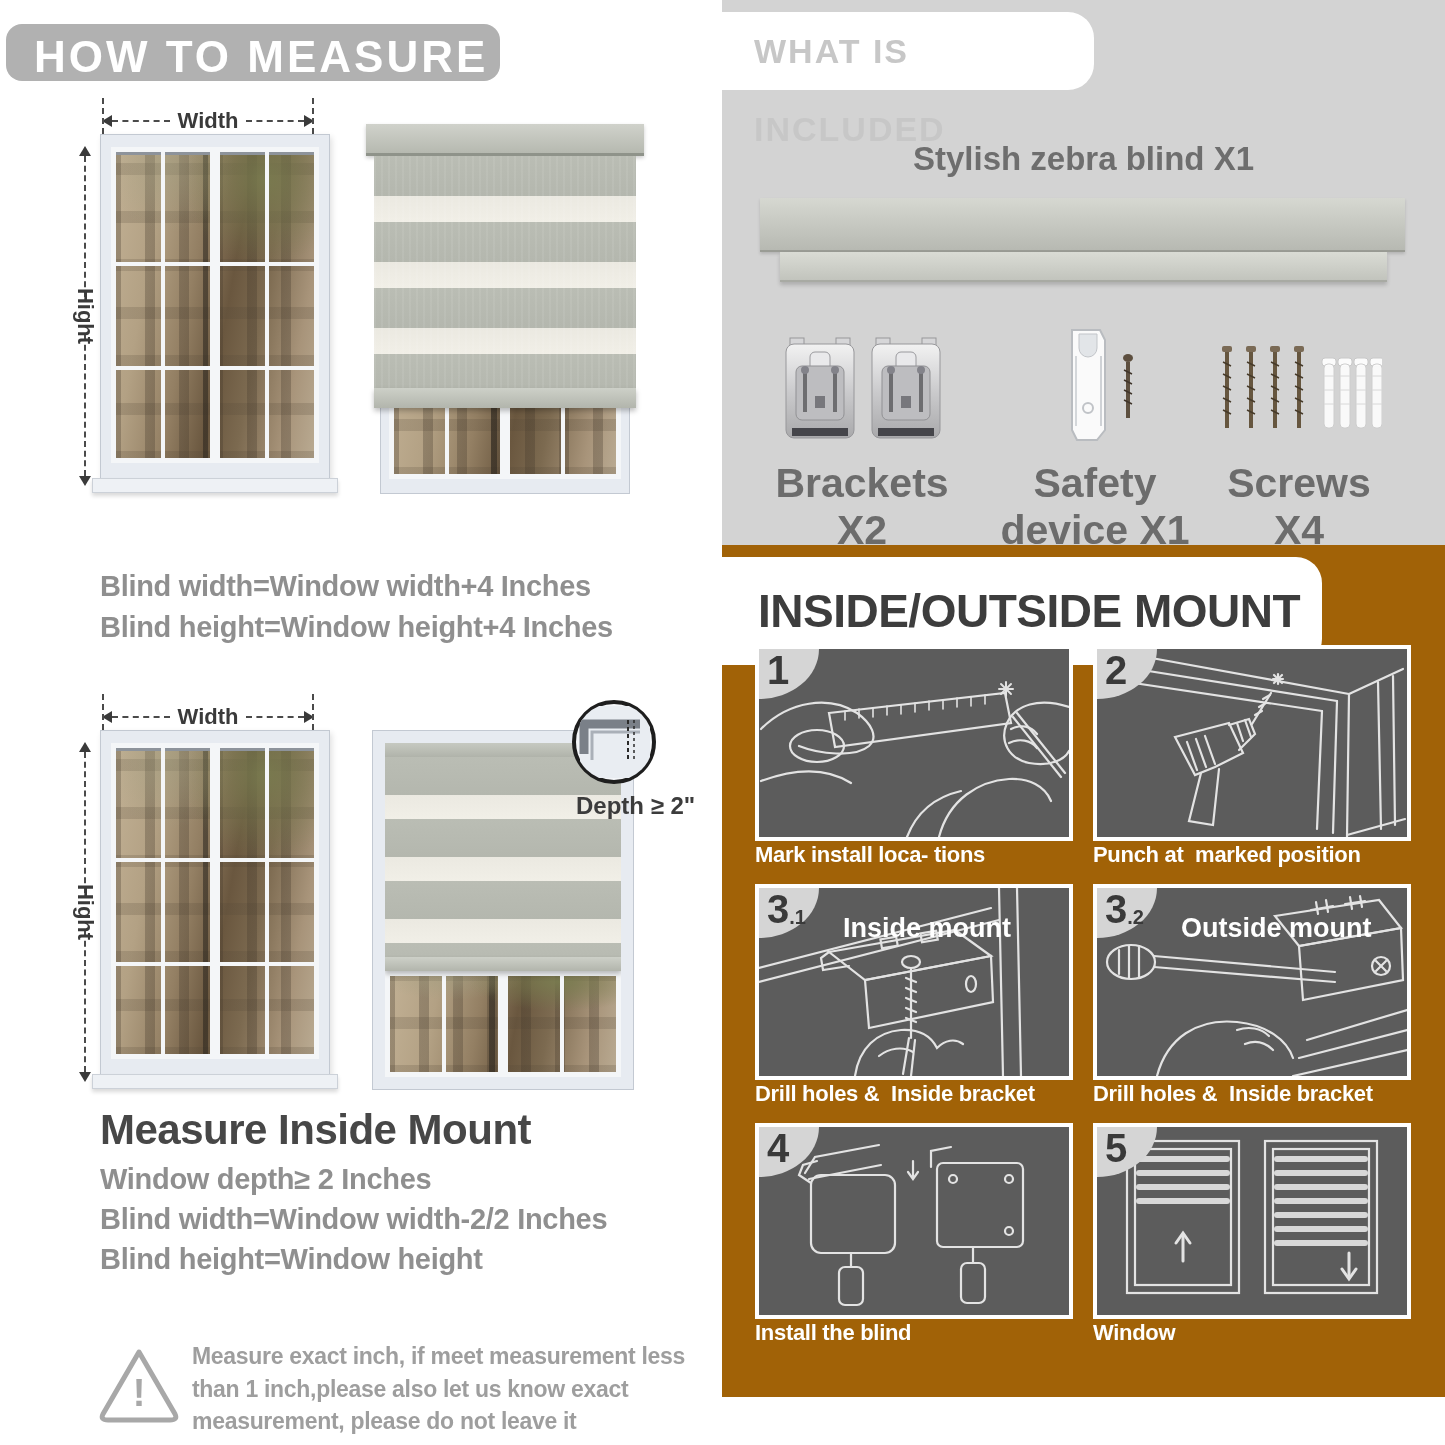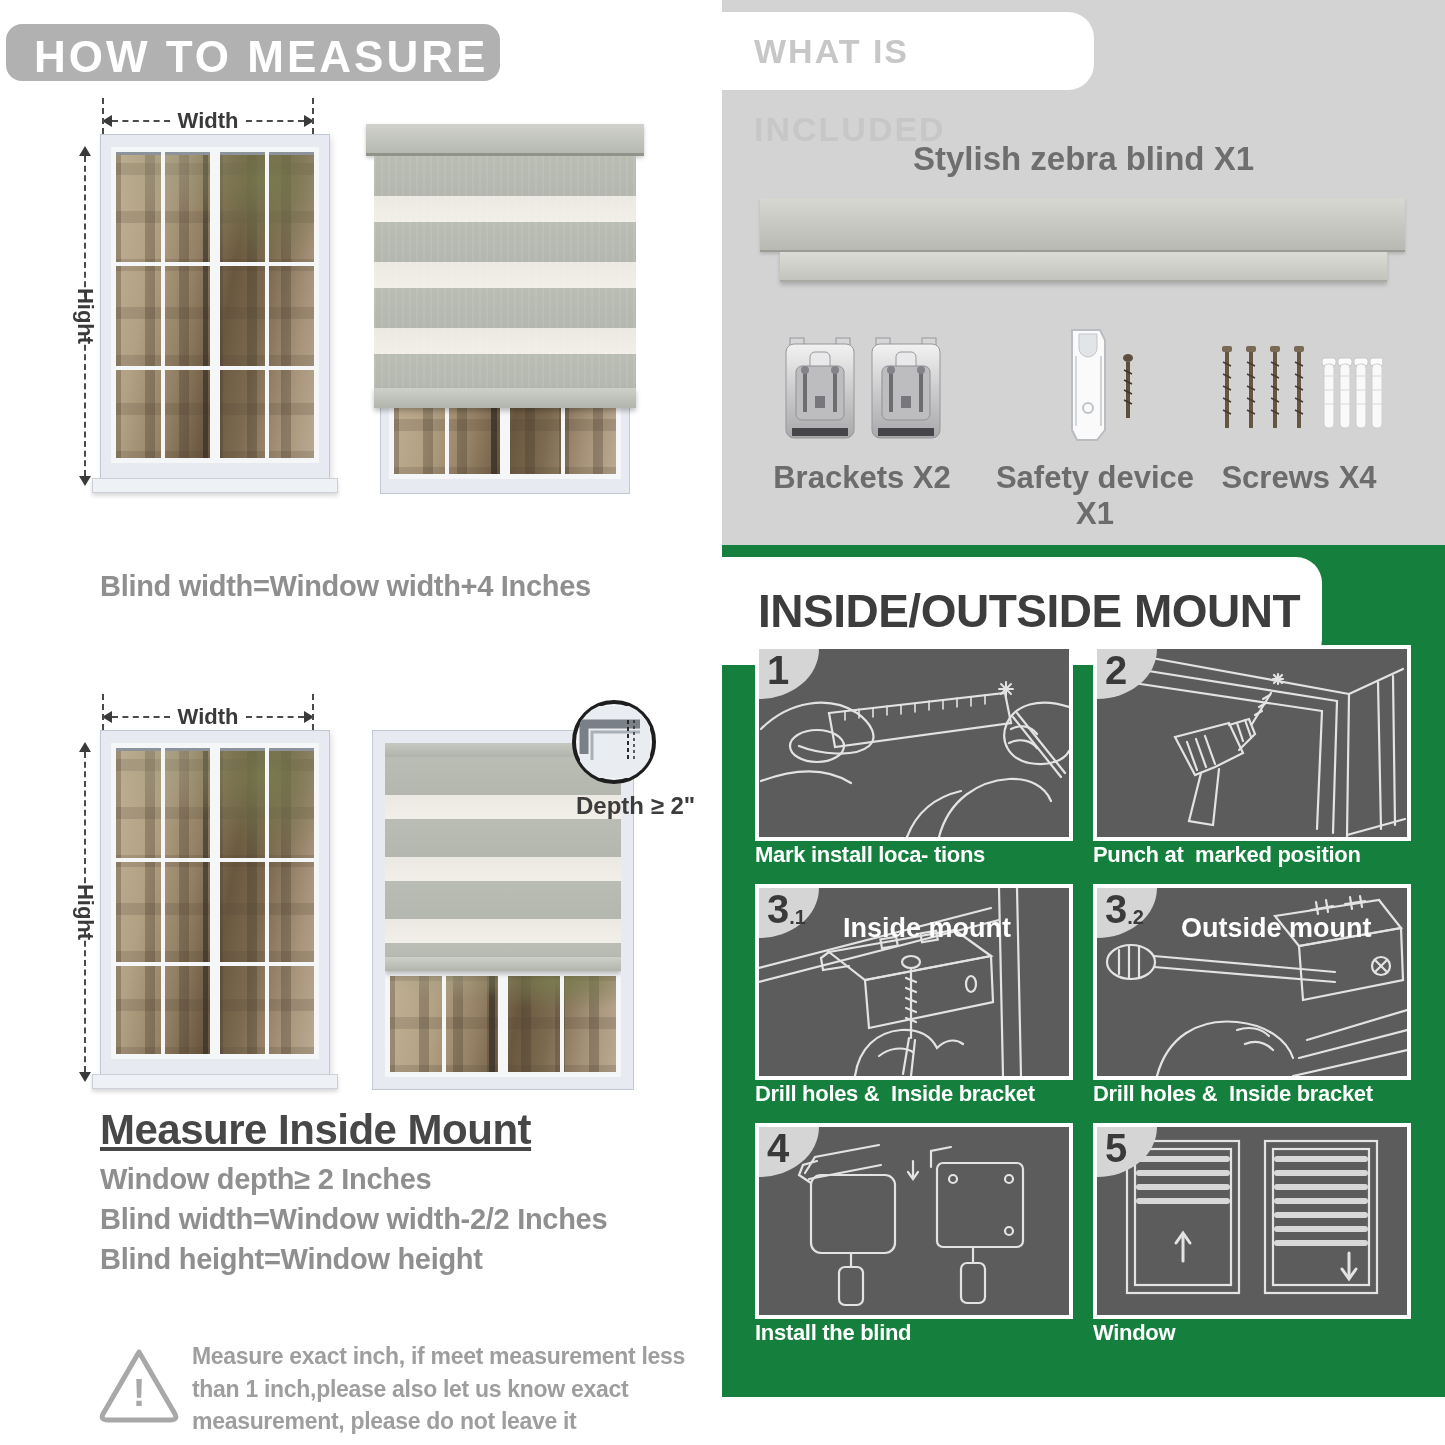--- a/index.html
+++ b/index.html
@@ -91,23 +91,23 @@
     line-height:78px; padding-left:32px; }
   .blind-x1 { position:absolute; left:0; top:140px; width:100%; text-align:center;
     font-size:33px; font-weight:bold; color:#6e6e6e; }
   .headrail-img { position:absolute; left:38px; top:198px; width:645px; height:86px; }
   .headrail-img .bar { position:absolute; left:0; top:0; width:645px; height:54px;
     background:linear-gradient(#d6d8d1,#b7b9b2); border-bottom:2px solid #9a9c95;
     box-shadow:0 2px 3px rgba(0,0,0,0.15); }
   .headrail-img .lip { position:absolute; left:20px; top:54px; width:607px; height:30px;
     background:linear-gradient(#dadcd5,#c2c4bd); border-bottom:2px solid #a8aaa3;
     box-shadow:0 3px 4px rgba(0,0,0,0.18); }
-  .item-label { position:absolute; top:460px; text-align:center; font-size:31px; font-weight:bold; color:#6c6c6c; }
-
-  .right-bottom { position:absolute; left:722px; top:545px; width:723px; height:852px; background:#15803d;padding-left:17px; }
+  .item-label { position:absolute; top:460px; text-align:center; font-size:41px; font-weight:bold; color:#6c6c6c; }
+
+  .right-bottom { position:absolute; left:722px; top:545px; width:723px; height:852px; background:#a16207;padding-left:17px; }
   .iom-header { position:absolute; left:0; top:12px; width:600px; height:108px; background:#fff;
     border-radius:0 26px 26px 0; color:#3d3d3d; font-weight:bold; font-size:46px; letter-spacing:-0.5px;
     line-height:108px; padding-left:36px; }
   .steps { position:absolute; left:33px; top:100px; width:660px; display:grid;
     grid-template-columns:318px 318px; column-gap:20px; }
   .step { margin-bottom:16px; }
   .panel { position:relative; height:196px; background:#5c5c5c; border:4px solid #fff; overflow:hidden; }
   .badge { position:absolute; top:-4px; left:-4px; width:64px; height:54px; background:#d5d5d5;
     border-bottom-right-radius:60px 50px; display:flex; align-items:flex-start; }
   .badge .num { font-size:40px; font-weight:bold; color:#3a3a3a; padding-left:12px; line-height:50px; }
@@ -175,20 +175,21 @@
               <div class="muntin-v"></div>
             </div>
         </div>
       </div>
       <div class="headrail"></div>
       <div class="zfabric" style="height:232px;"></div>
       <div class="botrail" style="top:264px;"></div>
     </div>
 
     <div class="gray-line" style="top:570px;">Blind width=Window width+4 Inches</div>
+    <div class="gray-line" style="top:611px;">Blind height=Window height+4 Inches</div>
 
     <div class="wline" style="left:102px; top:702px;">
       <div class="wtick" style="left:0;"></div>
       <div class="arr left"></div>
       <div class="dash"></div>
       <div class="lbl">Width</div>
       <div class="dash"></div>
       <div class="arr right"></div>
       <div class="wtick" style="right:0;"></div>
     </div>
@@ -250,21 +251,21 @@
           <rect x="10" y="8" width="70" height="72" fill="#e9edf2"></rect>
           <path d="M14 56 L14 26 L70 26" stroke="#7a8088" stroke-width="9" fill="none"></path>
           <path d="M22 62 L22 34 L70 34" stroke="#aab0b8" stroke-width="3" fill="none"></path>
           <line x1="58" y1="22" x2="58" y2="62" stroke="#2a2a2a" stroke-width="2" stroke-dasharray="4,3"></line>
           <line x1="64" y1="22" x2="64" y2="62" stroke="#2a2a2a" stroke-width="1.5" stroke-dasharray="3,3"></line>
         </g>
       </svg>
     </div>
     <div class="depth-label" style="left:576px; top:792px;">Depth ≥ 2"</div>
 
-    <div class="big-title" style="top:1106px;text-decoration:underline;">Measure Inside Mount</div>
+    <div class="big-title" style="top:1106px;">Measure Inside Mount</div>
     <div class="gray-line" style="top:1163px;">Window depth≥ 2 Inches</div>
     <div class="gray-line" style="top:1203px;">Blind width=Window width-2/2 Inches</div>
     <div class="gray-line" style="top:1243px;">Blind height=Window height</div>
 
     <svg style="position:absolute; left:96px; top:1344px;" width="86" height="82" viewBox="0 0 86 82">
       <path d="M43 8 L79 70 Q82 76 74 76 L12 76 Q4 76 7 70 Z" fill="none" stroke="#a8a8a8" stroke-width="5" stroke-linejoin="round"></path>
       <text x="43" y="62" text-anchor="middle" font-size="38" font-weight="bold" fill="#a8a8a8" font-family="Liberation Sans, sans-serif">!</text>
     </svg>
     <div class="warn-text" style="left:192px; top:1340px; width:505px;">Measure exact inch, if meet measurement less than 1 inch,please also let us know exact measurement, please do not leave it</div>
   </div>

